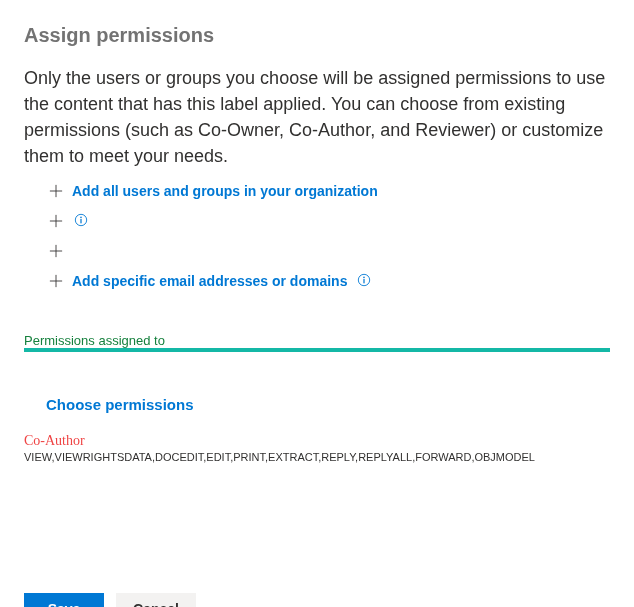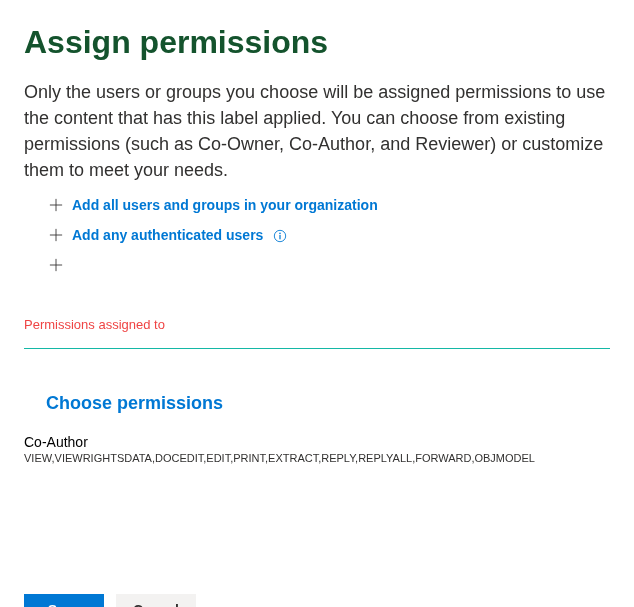--- a/index.html
+++ b/index.html
@@ -9,40 +9,40 @@
     }
     body {
       font-family: "Segoe UI", -apple-system, BlinkMacSystemFont, sans-serif;
       font-size: 14px;
       color: #323130;
       background: #ffffff;
       width: 634px;
       padding: 24px 24px 24px 24px;
     }
     .page-title {
-      font-size: 32px;
+      font-size: 20px;
       font-weight: 700;
-      color: #14532d;
+      color: #737373;
       margin-bottom: 18px;
     }
     .description {
       font-size: 18px;
       color: #323130;
       line-height: 1.45;
       margin-bottom: 14px;
     }
     .add-links {
       margin-left: 24px;
       display: flex;
       flex-direction: column;
       gap: 14px;
     }
     .add-link-item {
       display: flex;
-      align-items: flex-end;
+      align-items: flex-start;
       gap: 8px;
       cursor: pointer;
     }
     .plus-icon {
       width: 16px;
       height: 16px;
       flex-shrink: 0;
       display: inline-flex;
       align-items: center;
       justify-content: center;
@@ -65,39 +65,40 @@
       justify-content: center;
       margin-left: 2px;
     }
     .info-icon svg {
       width: 14px;
       height: 14px;
     }
     .section-header {
       margin-top: 44px;
       font-size: 13px;
-      color: #ef4444;
-      padding-bottom: 16px;
-      border-bottom: 1px solid #14b8a6;
+      color: #15803d;
+      padding-bottom: 0;
+      border-bottom: 4px solid #14b8a6;
     }
     .choose-permissions {
       margin-top: 44px;
       margin-bottom: 20px;
       margin-left: 22px;
     }
     .choose-permissions-link {
       color: #0078d4;
-      font-size: 18px;
+      font-size: 15px;
       font-weight: 600;
       cursor: pointer;
     }
     .permission-name {
       font-size: 14px;
-      color: #000000;
+      color: #ef4444;
       margin-bottom: 2px;
+      font-family: Liberation Serif, serif;
     }
     .permission-rights {
       font-size: 11px;
       color: #323130;
       word-break: break-all;
     }
     .footer-buttons {
       margin-top: 130px;
       display: flex;
       gap: 12px;
@@ -139,39 +140,54 @@
     <span class="link-text">Add all users and groups in your organization</span>
   </div>
 
   <div class="add-link-item">
     <span class="plus-icon">
       <svg viewBox="0 0 16 16">
           <line x1="8" y1="1" x2="8" y2="15" stroke="#323130" stroke-width="1"></line>
           <line x1="1" y1="8" x2="15" y2="8" stroke="#323130" stroke-width="1"></line>
         </svg>
     </span>
-    <span class="link-text">Add any authenticated users</span>
     <span class="info-icon">
       <svg viewBox="0 0 16 16">
           <circle cx="8" cy="8" r="6.5" fill="none" stroke="#0078d4" stroke-width="1"></circle>
           <circle cx="8" cy="5" r="0.9" fill="#0078d4"></circle>
           <rect x="7.3" y="6.8" width="1.4" height="5" fill="#0078d4"></rect>
         </svg>
     </span>
   </div>
 
   <div class="add-link-item">
     <span class="plus-icon">
       <svg viewBox="0 0 16 16">
           <line x1="8" y1="1" x2="8" y2="15" stroke="#323130" stroke-width="1"></line>
           <line x1="1" y1="8" x2="15" y2="8" stroke="#323130" stroke-width="1"></line>
         </svg>
     </span>
   </div>
 
+  <div class="add-link-item">
+    <span class="plus-icon">
+      <svg viewBox="0 0 16 16">
+          <line x1="8" y1="1" x2="8" y2="15" stroke="#323130" stroke-width="1"></line>
+          <line x1="1" y1="8" x2="15" y2="8" stroke="#323130" stroke-width="1"></line>
+        </svg>
+    </span>
+    <span class="link-text">Add specific email addresses or domains</span>
+    <span class="info-icon">
+      <svg viewBox="0 0 16 16">
+          <circle cx="8" cy="8" r="6.5" fill="none" stroke="#0078d4" stroke-width="1"></circle>
+          <circle cx="8" cy="5" r="0.9" fill="#0078d4"></circle>
+          <rect x="7.3" y="6.8" width="1.4" height="5" fill="#0078d4"></rect>
+        </svg>
+    </span>
+  </div>
 </div>
 
 <div class="section-header">Permissions assigned to</div>
 
 <div class="choose-permissions">
   <span class="choose-permissions-link">Choose permissions</span>
 </div>
 
 <div class="permission-name">Co-Author</div>
 <div class="permission-rights">VIEW,VIEWRIGHTSDATA,DOCEDIT,EDIT,PRINT,EXTRACT,REPLY,REPLYALL,FORWARD,OBJMODEL</div>

